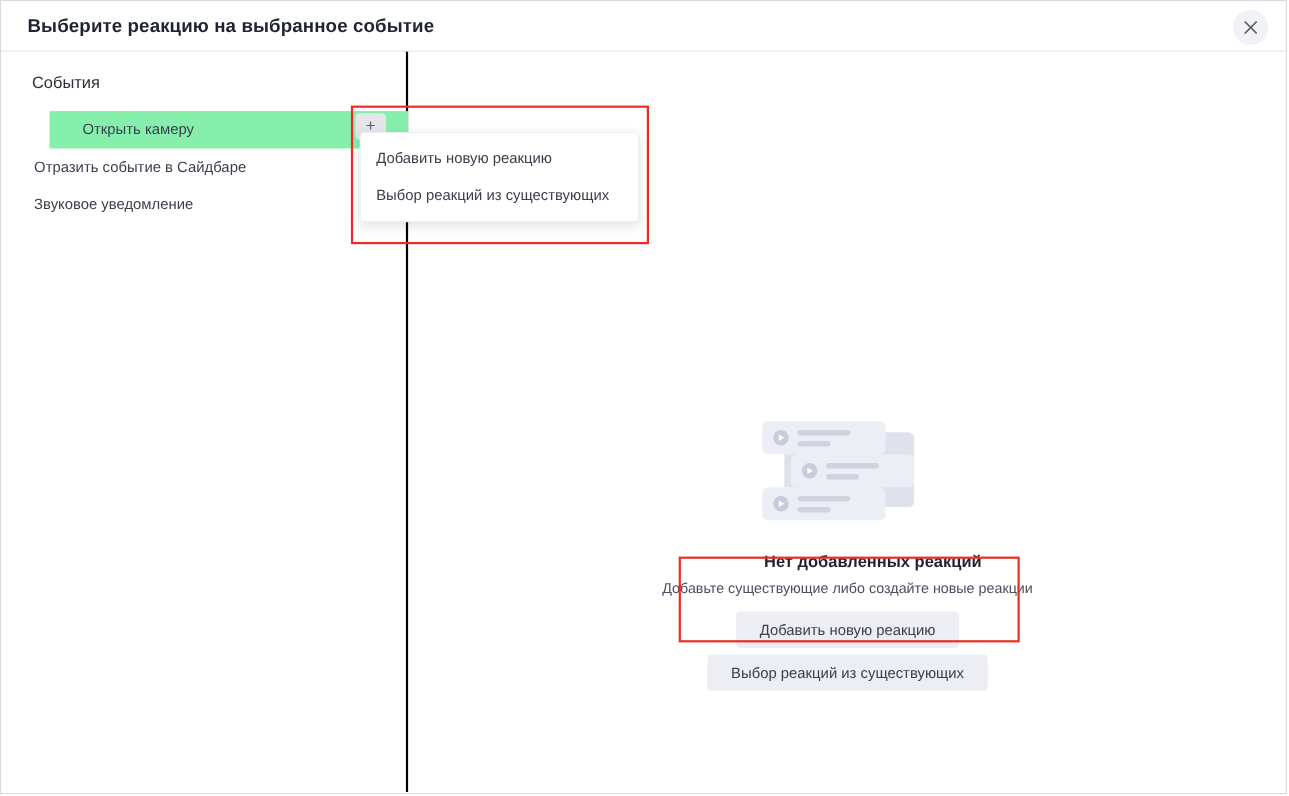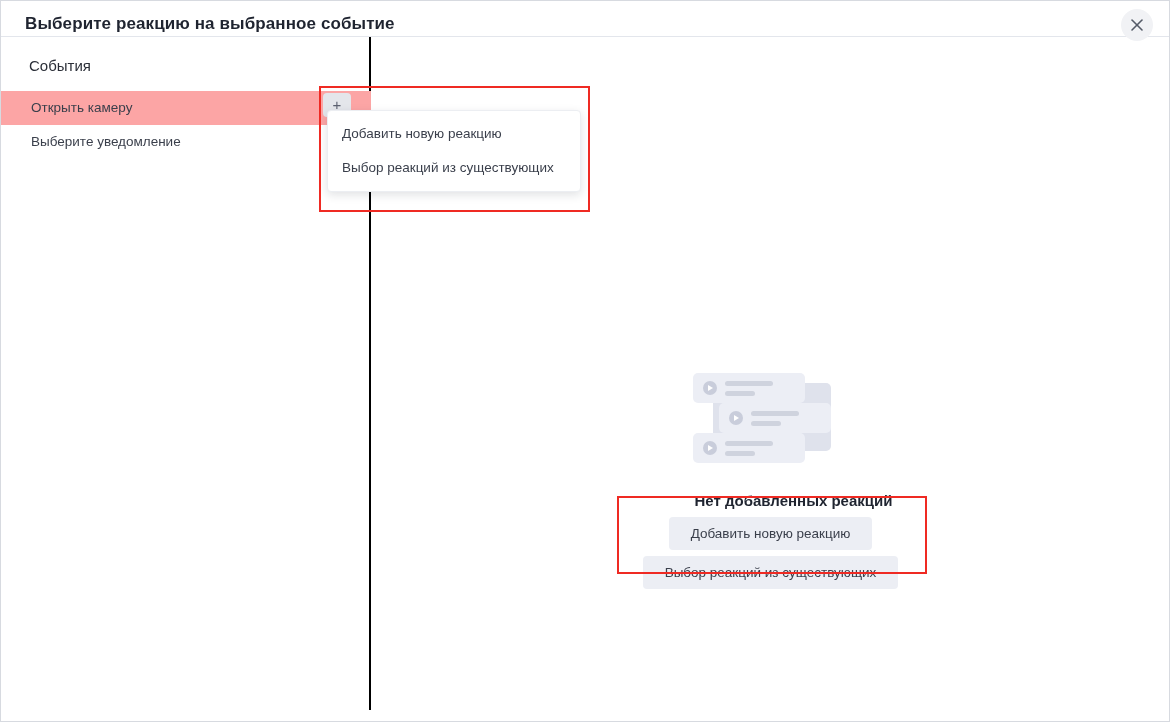--- a/index.html
+++ b/index.html
@@ -18,21 +18,21 @@
     position: relative;
     width: 1170px;
     height: 722px;
     border: 1px solid #d7dae0;
     box-sizing: border-box;
     background: #ffffff;
   }
   
   .header {
     position: relative;
-    height: 36px;
+    height: 46px;
     border-bottom: 1px solid #e3e6ec;
     box-sizing: border-box;
     text-align: right;
   }
   .header-title {
     position: absolute;
     left: 24px;
     top: 13px;
     font-size: 17px;
     font-weight: bold;
@@ -82,21 +82,22 @@
   .event-item {
     height: 34px;
     line-height: 34px;
     padding-left: 30px;
     font-size: 13.5px;
     color: #3a3f4b;
     cursor: pointer;
     box-sizing: border-box;
   }
   .event-item.selected {
-    background: #fca5a5;
+    background: #86efac;
+    margin-left: 44px;
   }
   
   .right-pane {
     position: absolute;
     left: 371px;
     top: 0;
     right: 0;
     height: 673px;
   }
   
@@ -250,21 +251,24 @@
 
   <div class="body">
 
     <div class="left-pane">
       <div class="left-title">События</div>
       <div class="event-list">
         <div class="event-item selected">
           <span>Открыть камеру</span>
         </div>
         <div class="event-item">
-          <span>Выберите уведомление</span>
+          <span>Отразить событие в Сайдбаре</span>
+        </div>
+        <div class="event-item">
+          <span>Звуковое уведомление</span>
         </div>
       </div>
     </div>
 
     <div class="right-pane">
 
       <button class="plus-btn">+</button>
 
       <div class="dropdown">
         <div class="dropdown-item">
@@ -287,20 +291,21 @@
           <div class="card card-mid"></div>
           <div class="play" style="left:38px; top:46px;"></div>
           <div class="bar" style="left:60px; top:46px; width:48px;"></div>
           <div class="bar" style="left:60px; top:56px; width:30px;"></div>
           <div class="card card-bot"></div>
           <div class="play" style="left:12px; top:76px;"></div>
           <div class="bar" style="left:34px; top:76px; width:48px;"></div>
           <div class="bar" style="left:34px; top:86px; width:30px;"></div>
         </div>
         <div class="empty-title">Нет добавленных реакций</div>
+        <div class="empty-sub">Добавьте существующие либо создайте новые реакции</div>
         <button class="action-btn">Добавить новую реакцию</button>
         <button class="action-btn">Выбор реакций из существующих</button>
       </div>
 
       <div class="hl hl-buttons"></div>
 
     </div>
   </div>
 </div>
 

